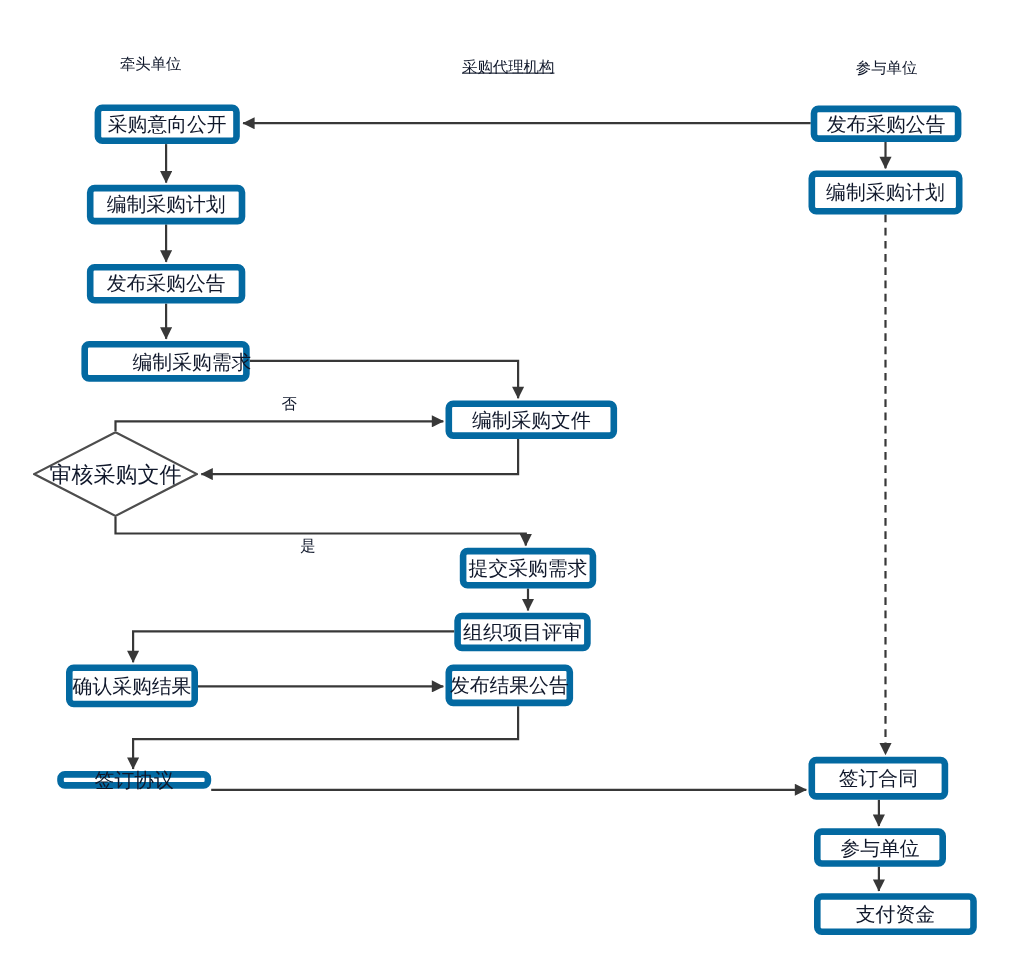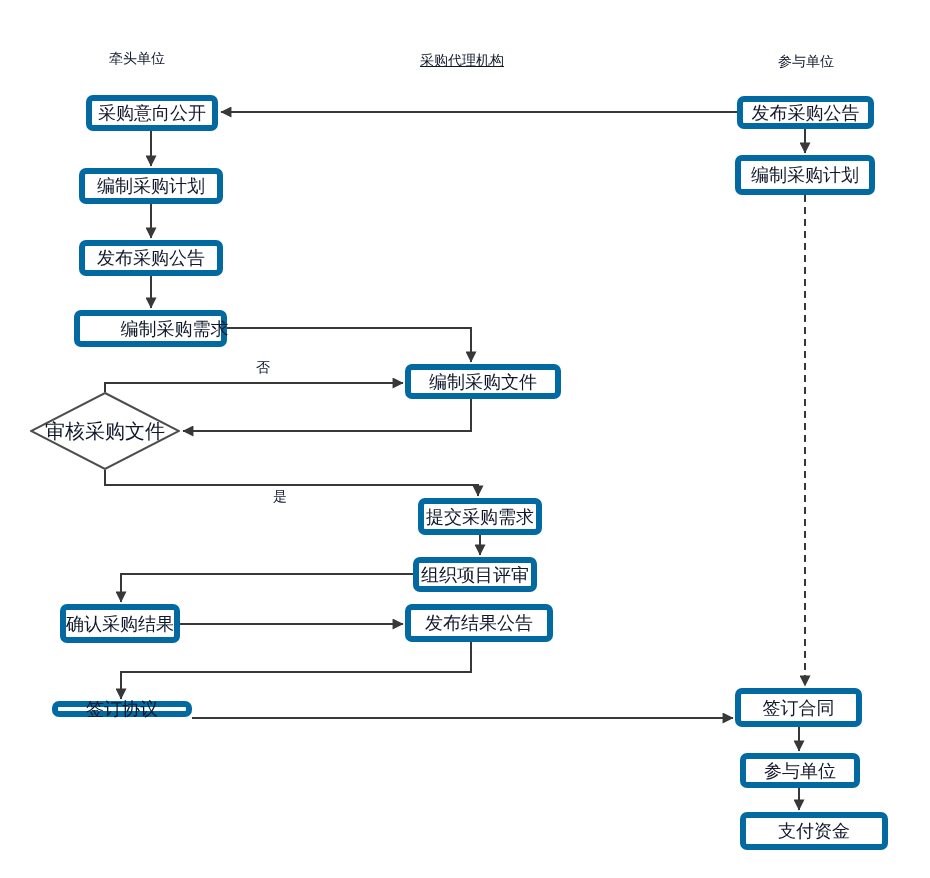--- a/index.html
+++ b/index.html
@@ -66,21 +66,21 @@
     </svg>
     <span>审核采购文件</span>
   </div>
 
   <div class="node" style="left:60px;top:604px;width:120px;height:39px;">确认采购结果</div>
   <div class="node" style="left:52px;top:701px;width:140px;height:16px;text-align:center;">签订协议</div>
 
   <div class="node" style="left:405px;top:364px;width:156px;height:35px;">编制采购文件</div>
   <div class="node" style="left:418px;top:498px;width:124px;height:37px;">提交采购需求</div>
   <div class="node" style="left:413px;top:557px;width:124px;height:35px;">组织项目评审</div>
-  <div class="node" style="left:405px;top:604px;width:148px;height:38px;">发布结果公告</div>
+  <div class="node" style="left:405px;top:604px;width:116px;height:38px;">发布结果公告</div>
 
   <div class="node" style="left:737px;top:96px;width:137px;height:33px;">发布采购公告</div>
   <div class="node" style="left:735px;top:155px;width:140px;height:40px;">编制采购计划</div>
   <div class="node" style="left:735px;top:688px;width:127px;height:39px;">签订合同</div>
   <div class="node" style="left:740px;top:753px;width:120px;height:35px;">参与单位</div>
   <div class="node" style="left:740px;top:812px;width:148px;height:38px;">支付资金</div>
 
   <span class="lbl" style="left:254px;top:359px;">否</span>
   <span class="lbl" style="left:271px;top:488px;">是</span>
 

